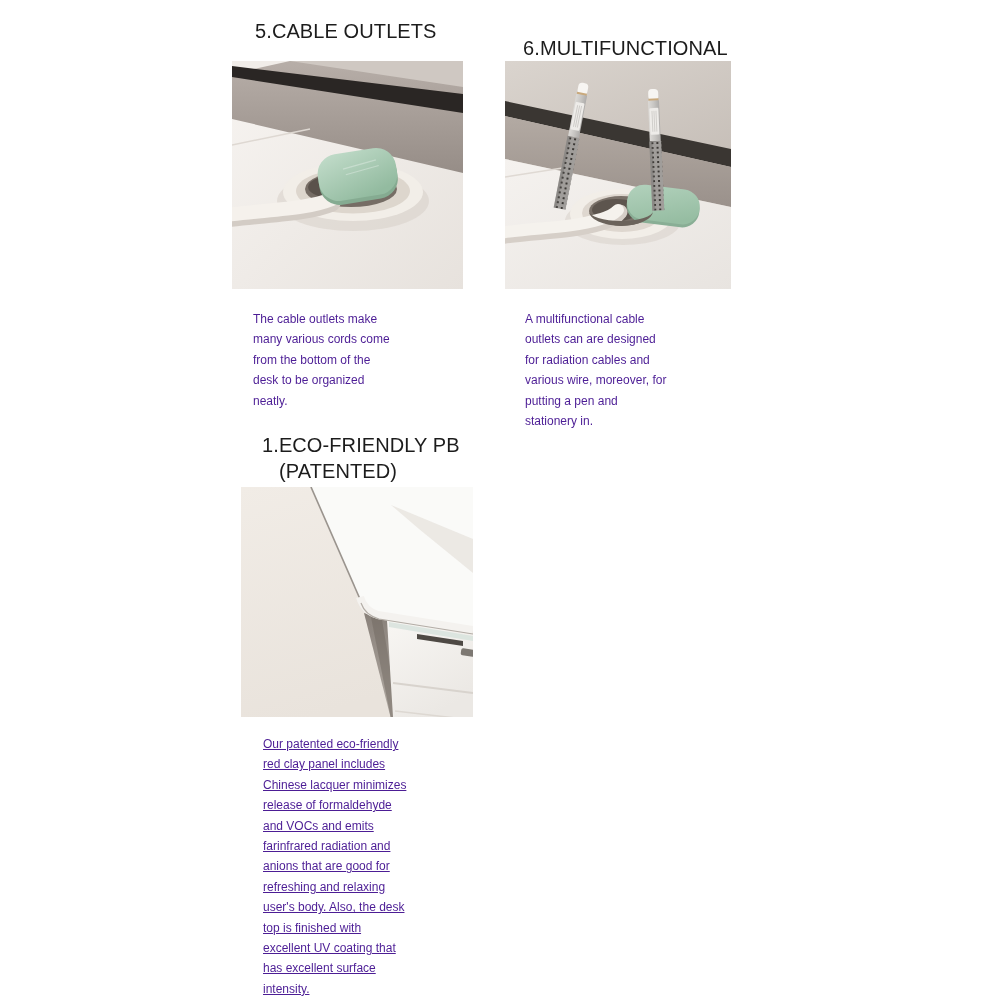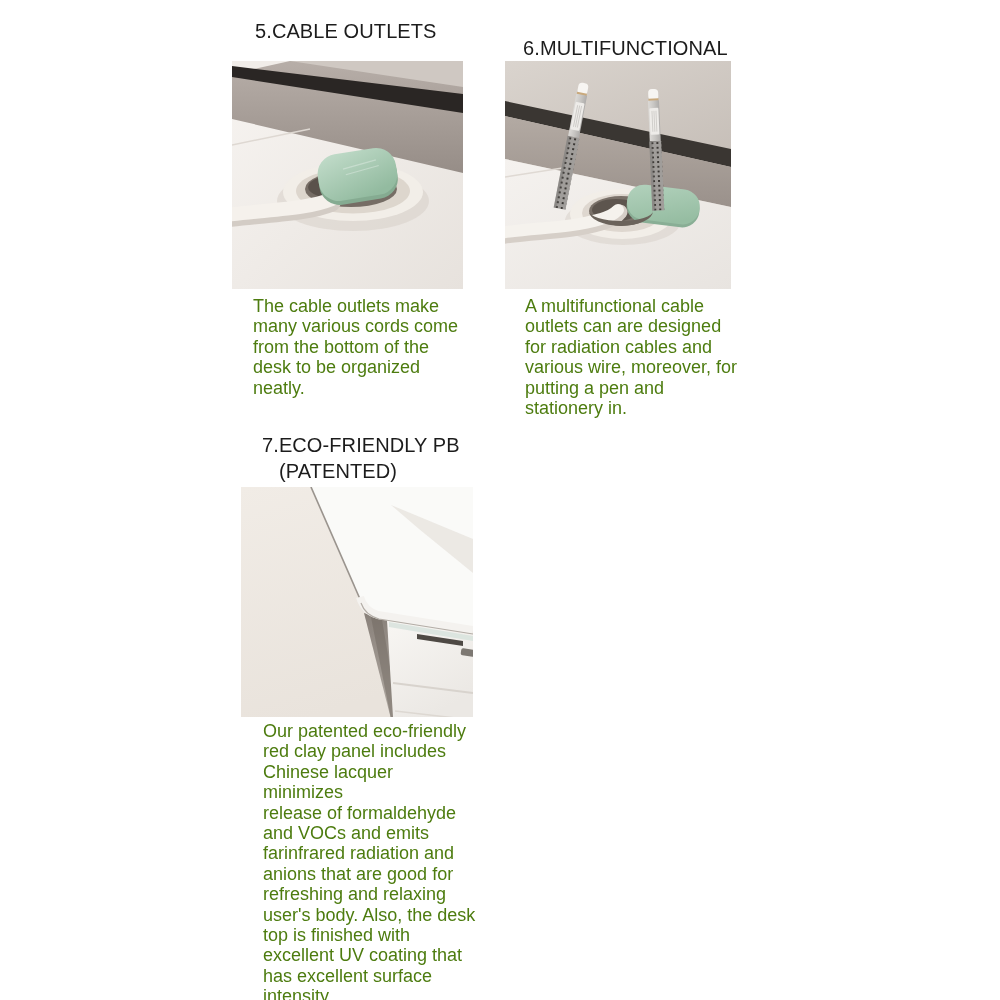--- a/index.html
+++ b/index.html
@@ -5,36 +5,36 @@
   html,body { margin:0; padding:0; background:#ffffff; }
   .canvas {
     position:relative; width:847px; height:1000px; background:#ffffff;
     font-family:"Liberation Sans", sans-serif; color:#1d1d1d; overflow:hidden;
   }
   .heading {
     position:absolute; font-size:20px; line-height:25px; letter-spacing:0.1px;
     white-space:pre-wrap; color:#1c1c1c;
   }
   .desc {
-    position:absolute; font-size:18px; line-height:20.4px;
-    white-space:pre-wrap; color:#4d7c0f;
+    position:absolute; font-size:12px; line-height:20.4px;
+    white-space:pre-wrap; color:#4c1d95;margin-top:13px;
   }
   .photo { position:absolute; display:block; }
   
   #h5   { left:255px; top:19px;  width:220px; }
   #img1 { left:232px; top:61px;  }
   #p1   { left:253px; top:296px; width:215px; }
   
   #h6   { left:523px; top:9px;   width:230px;margin-top:27px; }
   #img2 { left:505px; top:61px;  }
   #p2   { left:525px; top:296px; width:225px; }
   
   #h7   { left:262px; top:432px; width:230px; line-height:26px; }
   #img3 { left:241px; top:487px; }
-  #p3   { left:263px; top:721px; width:215px; }
+  #p3   { left:263px; top:721px; width:215px;text-decoration:underline; }
 </style>
 </head>
 <body>
 
 <div class="canvas">
 
   <div id="h5" class="heading">5.CABLE OUTLETS</div>
 
   <svg id="img1" class="photo" width="231" height="228" viewBox="0 0 231 228" aria-hidden="true">
     <defs>
@@ -138,21 +138,21 @@
     <path d="M 84,150 A 32 15 0 0 0 148,150 A 32 10 0 0 1 84,150 Z" fill="#6b635b"></path>
   </svg>
 
   <div id="p2" class="desc">A multifunctional cable
 outlets can are designed
 for radiation cables and
 various wire, moreover, for
 putting a pen and
 stationery in.</div>
 
-  <div id="h7" class="heading">7.ECO-FRIENDLY PB
+  <div id="h7" class="heading">1.ECO-FRIENDLY PB
    (PATENTED)</div>
 
   <svg id="img3" class="photo" width="232" height="230" viewBox="0 0 232 230" aria-hidden="true">
     <defs>
       <linearGradient id="bg3" x1="0" y1="0" x2="0.3" y2="1">
         <stop offset="0" stop-color="#f1ece6"></stop>
           <stop offset="1" stop-color="#e9e3dc"></stop>
       </linearGradient>
       <linearGradient id="desk3" x1="0" y1="0" x2="1" y2="1">
         <stop offset="0" stop-color="#fbf9f7"></stop>

